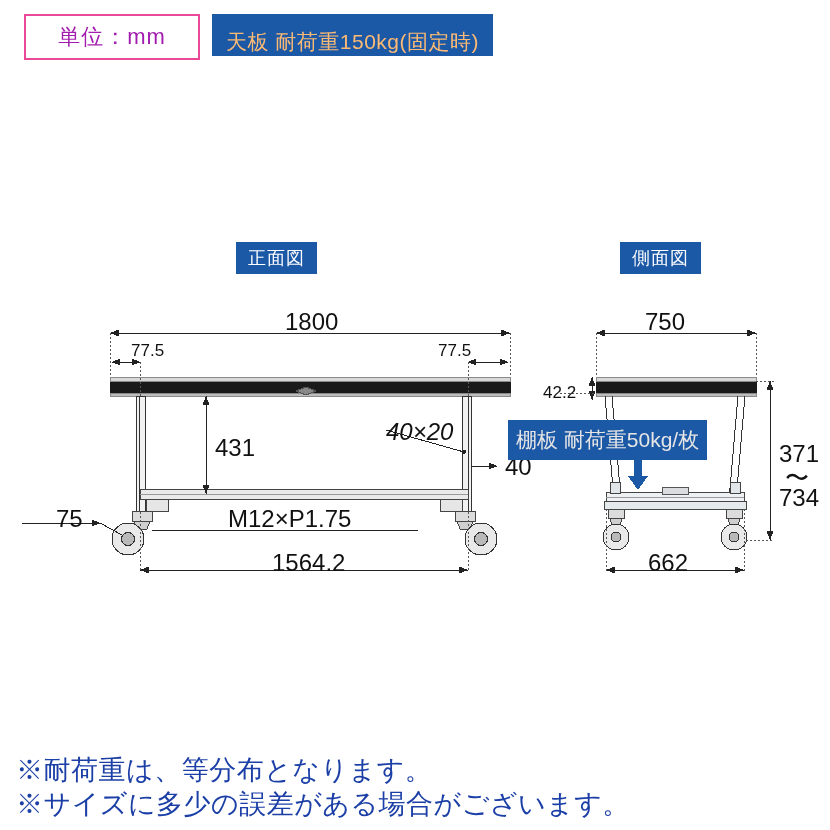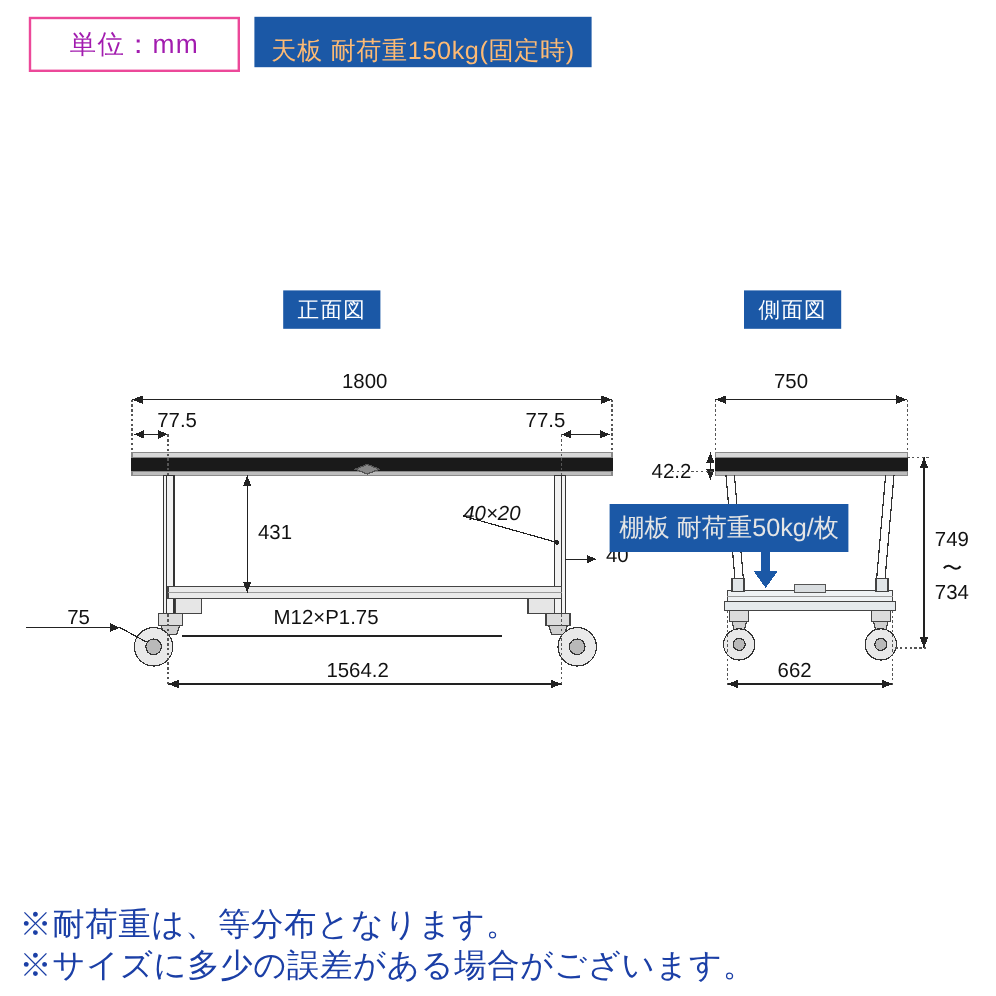--- a/index.html
+++ b/index.html
@@ -59,21 +59,21 @@
     font-size: 18px;
     padding: 4px 12px;
     letter-spacing: 1px;
   }
   #front-view-label { left: 236px; top: 242px; }
   #side-view-label  { left: 620px; top: 242px; }
 
   
   .dim-text {
     position: absolute;
-    font-size: 17px;
+    font-size: 24px;
     color: #111;
     white-space: nowrap;
   }
   .dim-text.small { font-size: 17px; }
 
   .shelf-callout {
     position: absolute;
     left: 508px;
     top: 420px;
     background: #1b58a6;
@@ -275,21 +275,21 @@
   <div class="dim-text small" style="left:438px; top:341px;">77.5</div>
   <div class="dim-text" style="left:215px; top:434px;">431</div>
   <div class="dim-text" style="left:386px; top:418px;font-style:italic;">40×20</div>
   <div class="dim-text" style="left:505px; top:453px;">40</div>
   <div class="dim-text" style="left:56px; top:505px;">75</div>
   <div class="dim-text" style="left:228px; top:505px;">M12×P1.75</div>
   <div class="dim-text" style="left:272px; top:549px;">1564.2</div>
 
   <div class="dim-text" style="left:645px; top:308px;">750</div>
   <div class="dim-text small" style="left:543px; top:383px;">42.2</div>
-  <div class="dim-text" style="left:779px; top:440px;">749</div>
+  <div class="dim-text" style="left:779px; top:440px;">371</div>
   <div class="dim-text" style="left:785px; top:462px;">〜</div>
   <div class="dim-text" style="left:779px; top:484px;">734</div>
   <div class="dim-text" style="left:648px; top:549px;">662</div>
 
   <div class="shelf-callout">
     <span>棚板 耐荷重50kg/枚</span>
   </div>
 
   <div class="note" id="note-1">※耐荷重は、等分布となります。</div>
   <div class="note" id="note-2">※サイズに多少の誤差がある場合がございます。</div>

